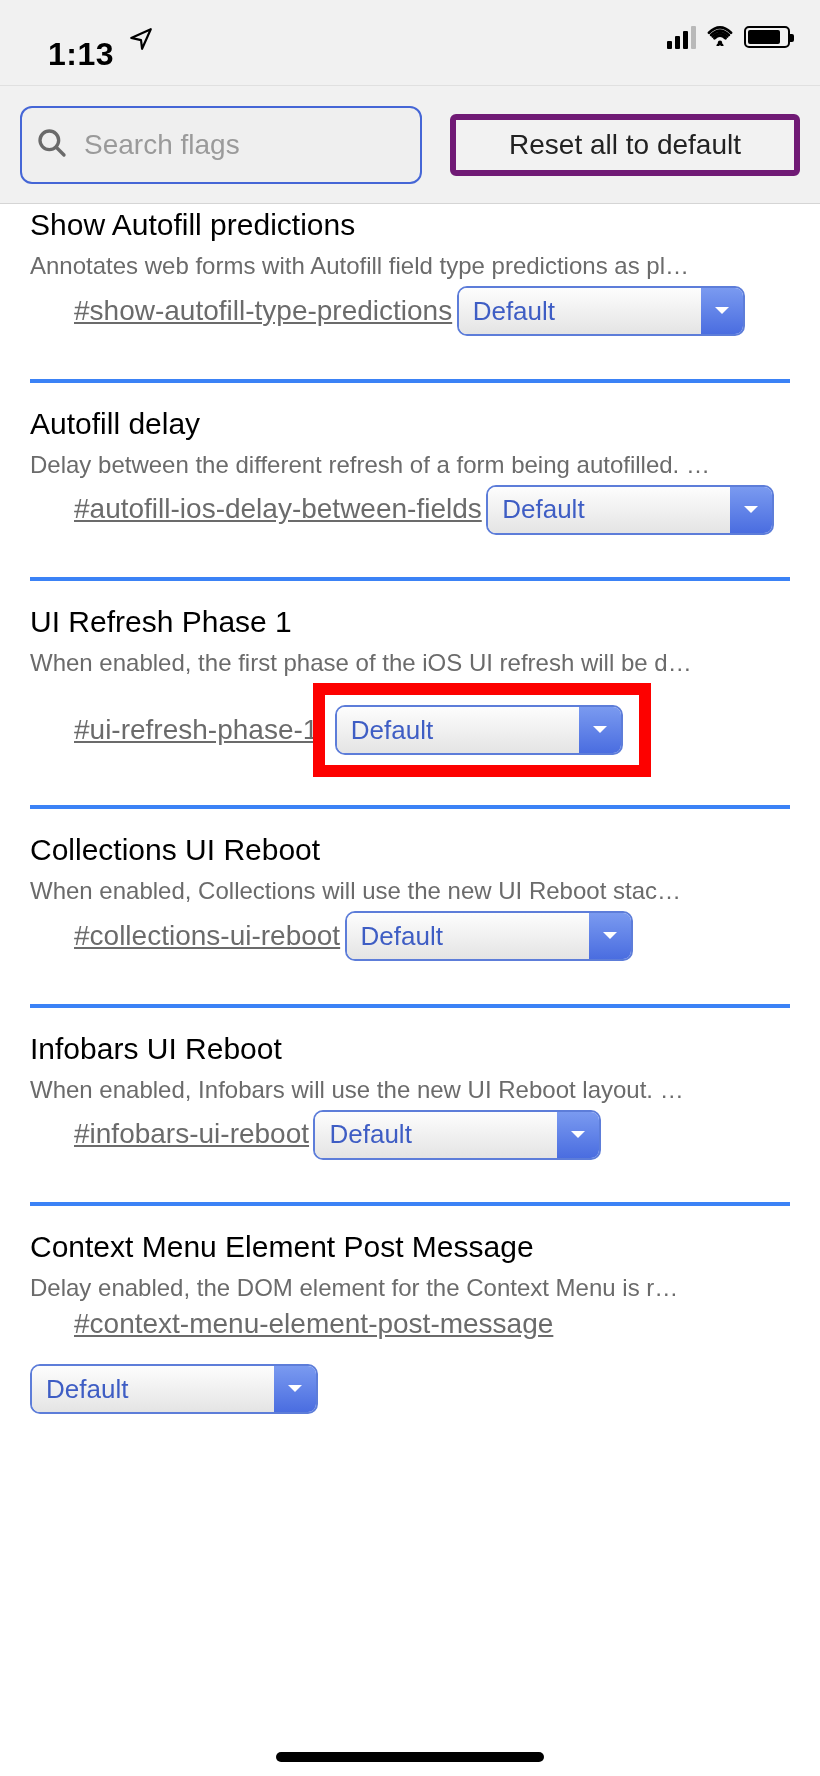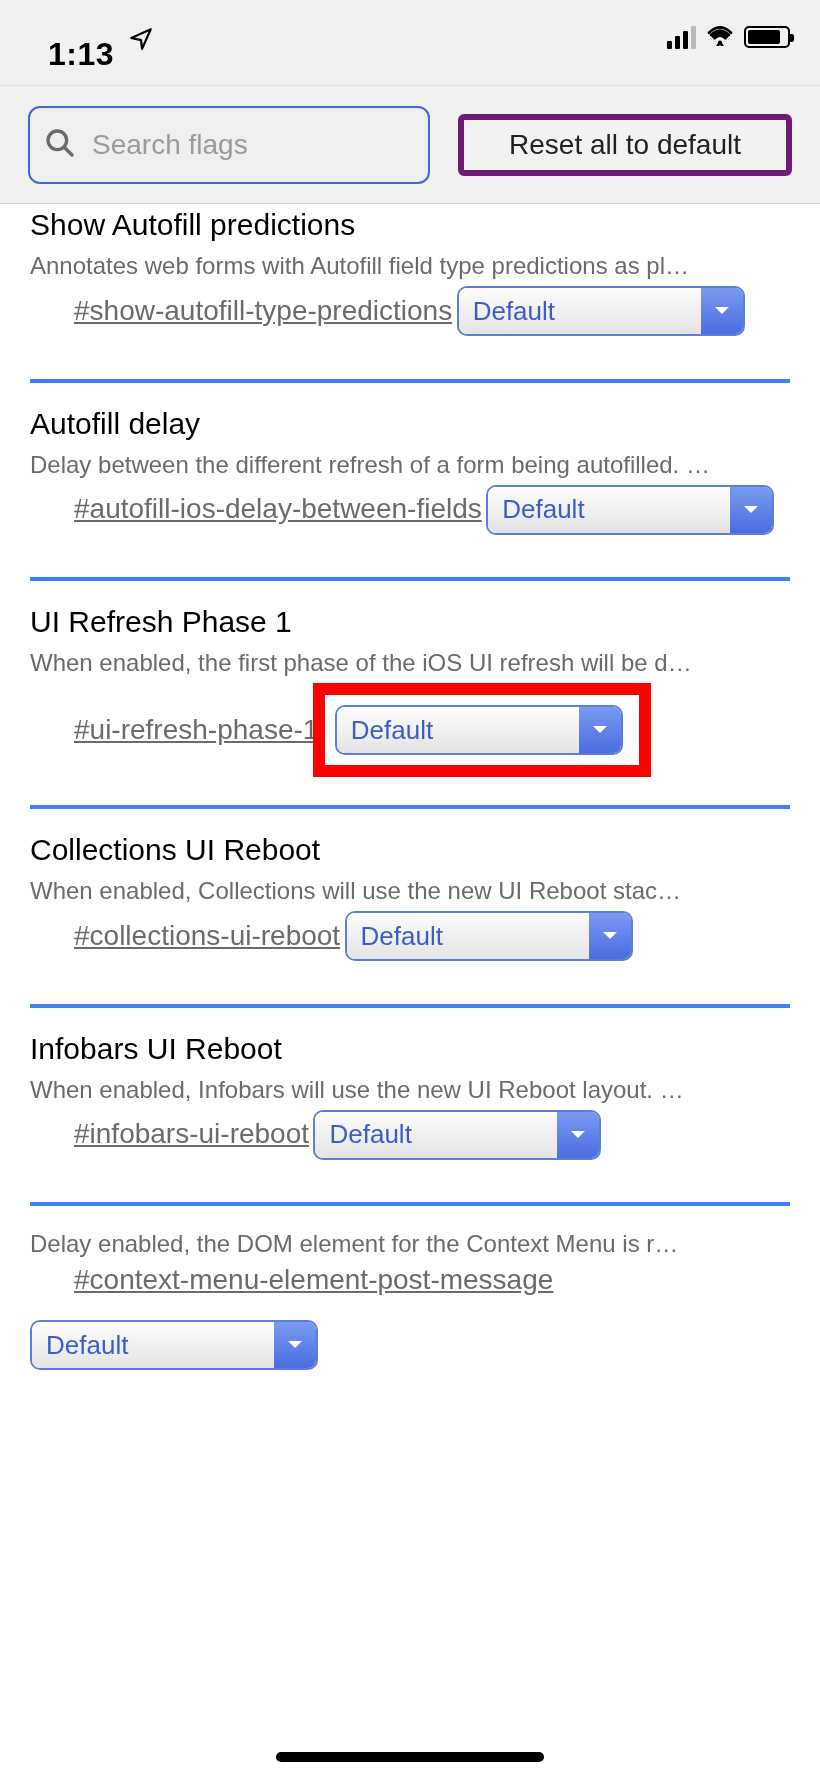--- a/index.html
+++ b/index.html
@@ -59,21 +59,21 @@
     position:absolute; left:2px; top:2px; bottom:2px; width:32px;
     background:#000; border-radius:2px;
   }
 
   
   .header-row {
     height: 118px;
     background: #f1f1f1;
     display: flex;
     align-items: center;
-    padding: 0 28px;
+    padding: 0 20px;
     gap: 28px;
     border-bottom: 1px solid #d5d5d5;
   }
   .search-box {
     flex: 0 0 402px;
     height: 78px;
     border: 2px solid #4566d6;
     border-radius: 12px;
     background: #efefef;
     display: flex;
@@ -301,20 +301,21 @@
         <div class="select-arrow">
           <svg width="16" height="10" viewBox="0 0 16 10">
               <path d="M1 1 L8 8 L15 1 Z" fill="#fff"></path>
             </svg>
         </div>
       </div>
     </div>
   </div>
 
   <div class="flag-item" style="border-bottom:none;">
+    <div class="flag-title">Context Menu Element Post Message</div>
     <div class="flag-desc">Delay enabled, the DOM element for the Context Menu is r…</div>
     <a class="flag-hash">#context-menu-element-post-message</a>
     <div class="select-wrap">
       <div class="select-box">
         <div class="select-label">Default</div>
         <div class="select-arrow">
           <svg width="16" height="10" viewBox="0 0 16 10">
               <path d="M1 1 L8 8 L15 1 Z" fill="#fff"></path>
             </svg>
         </div>

